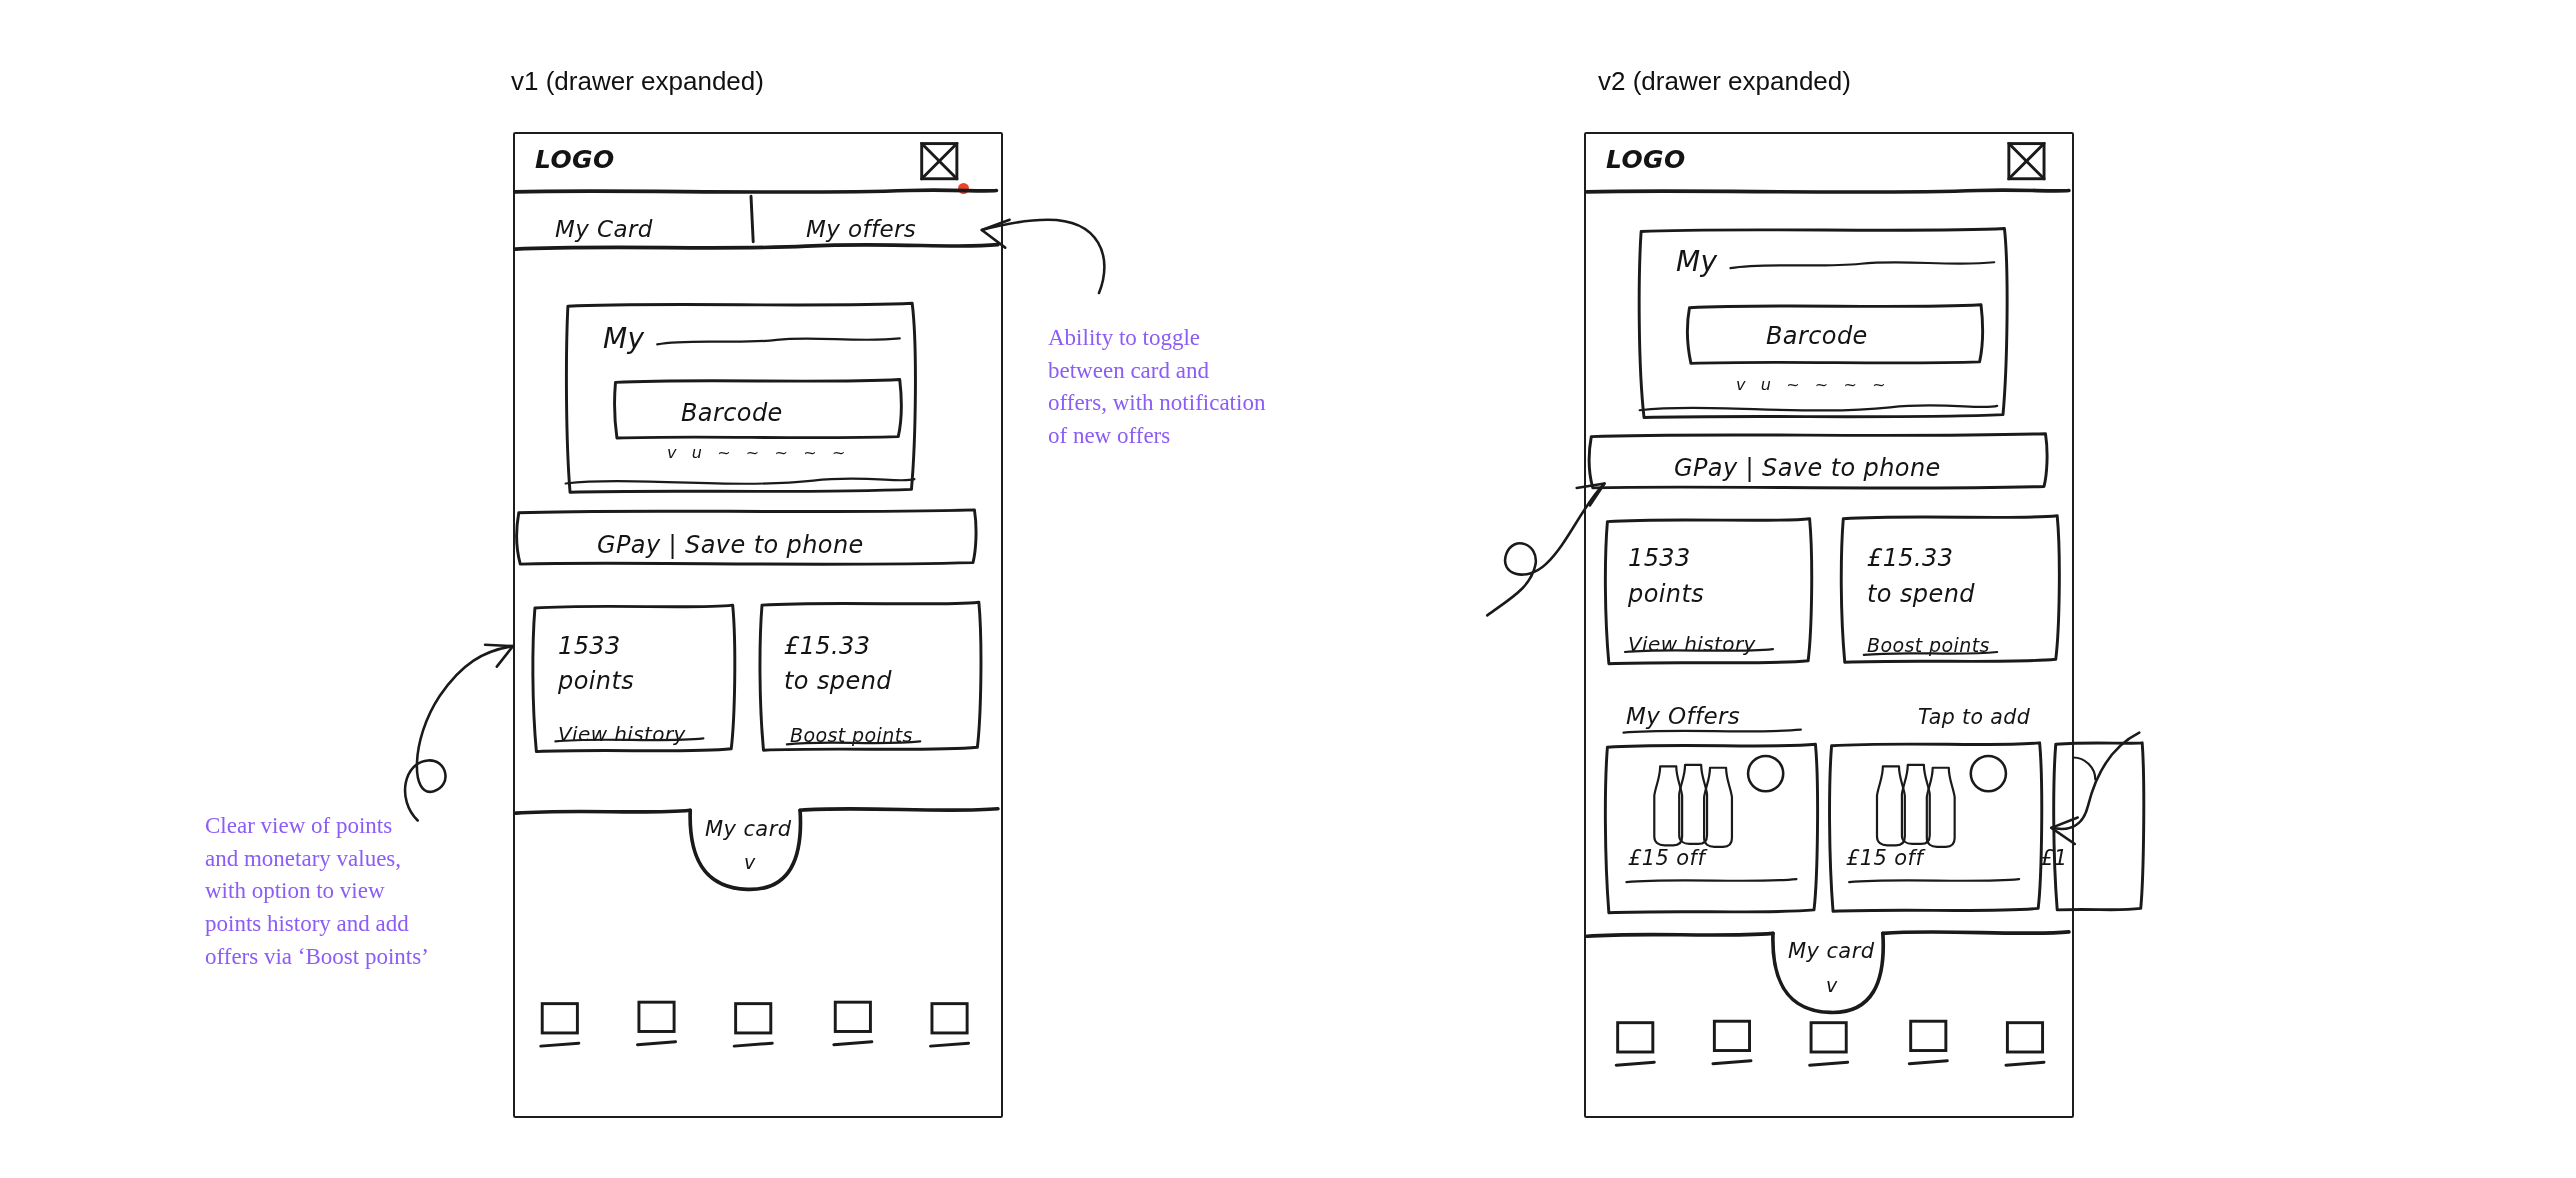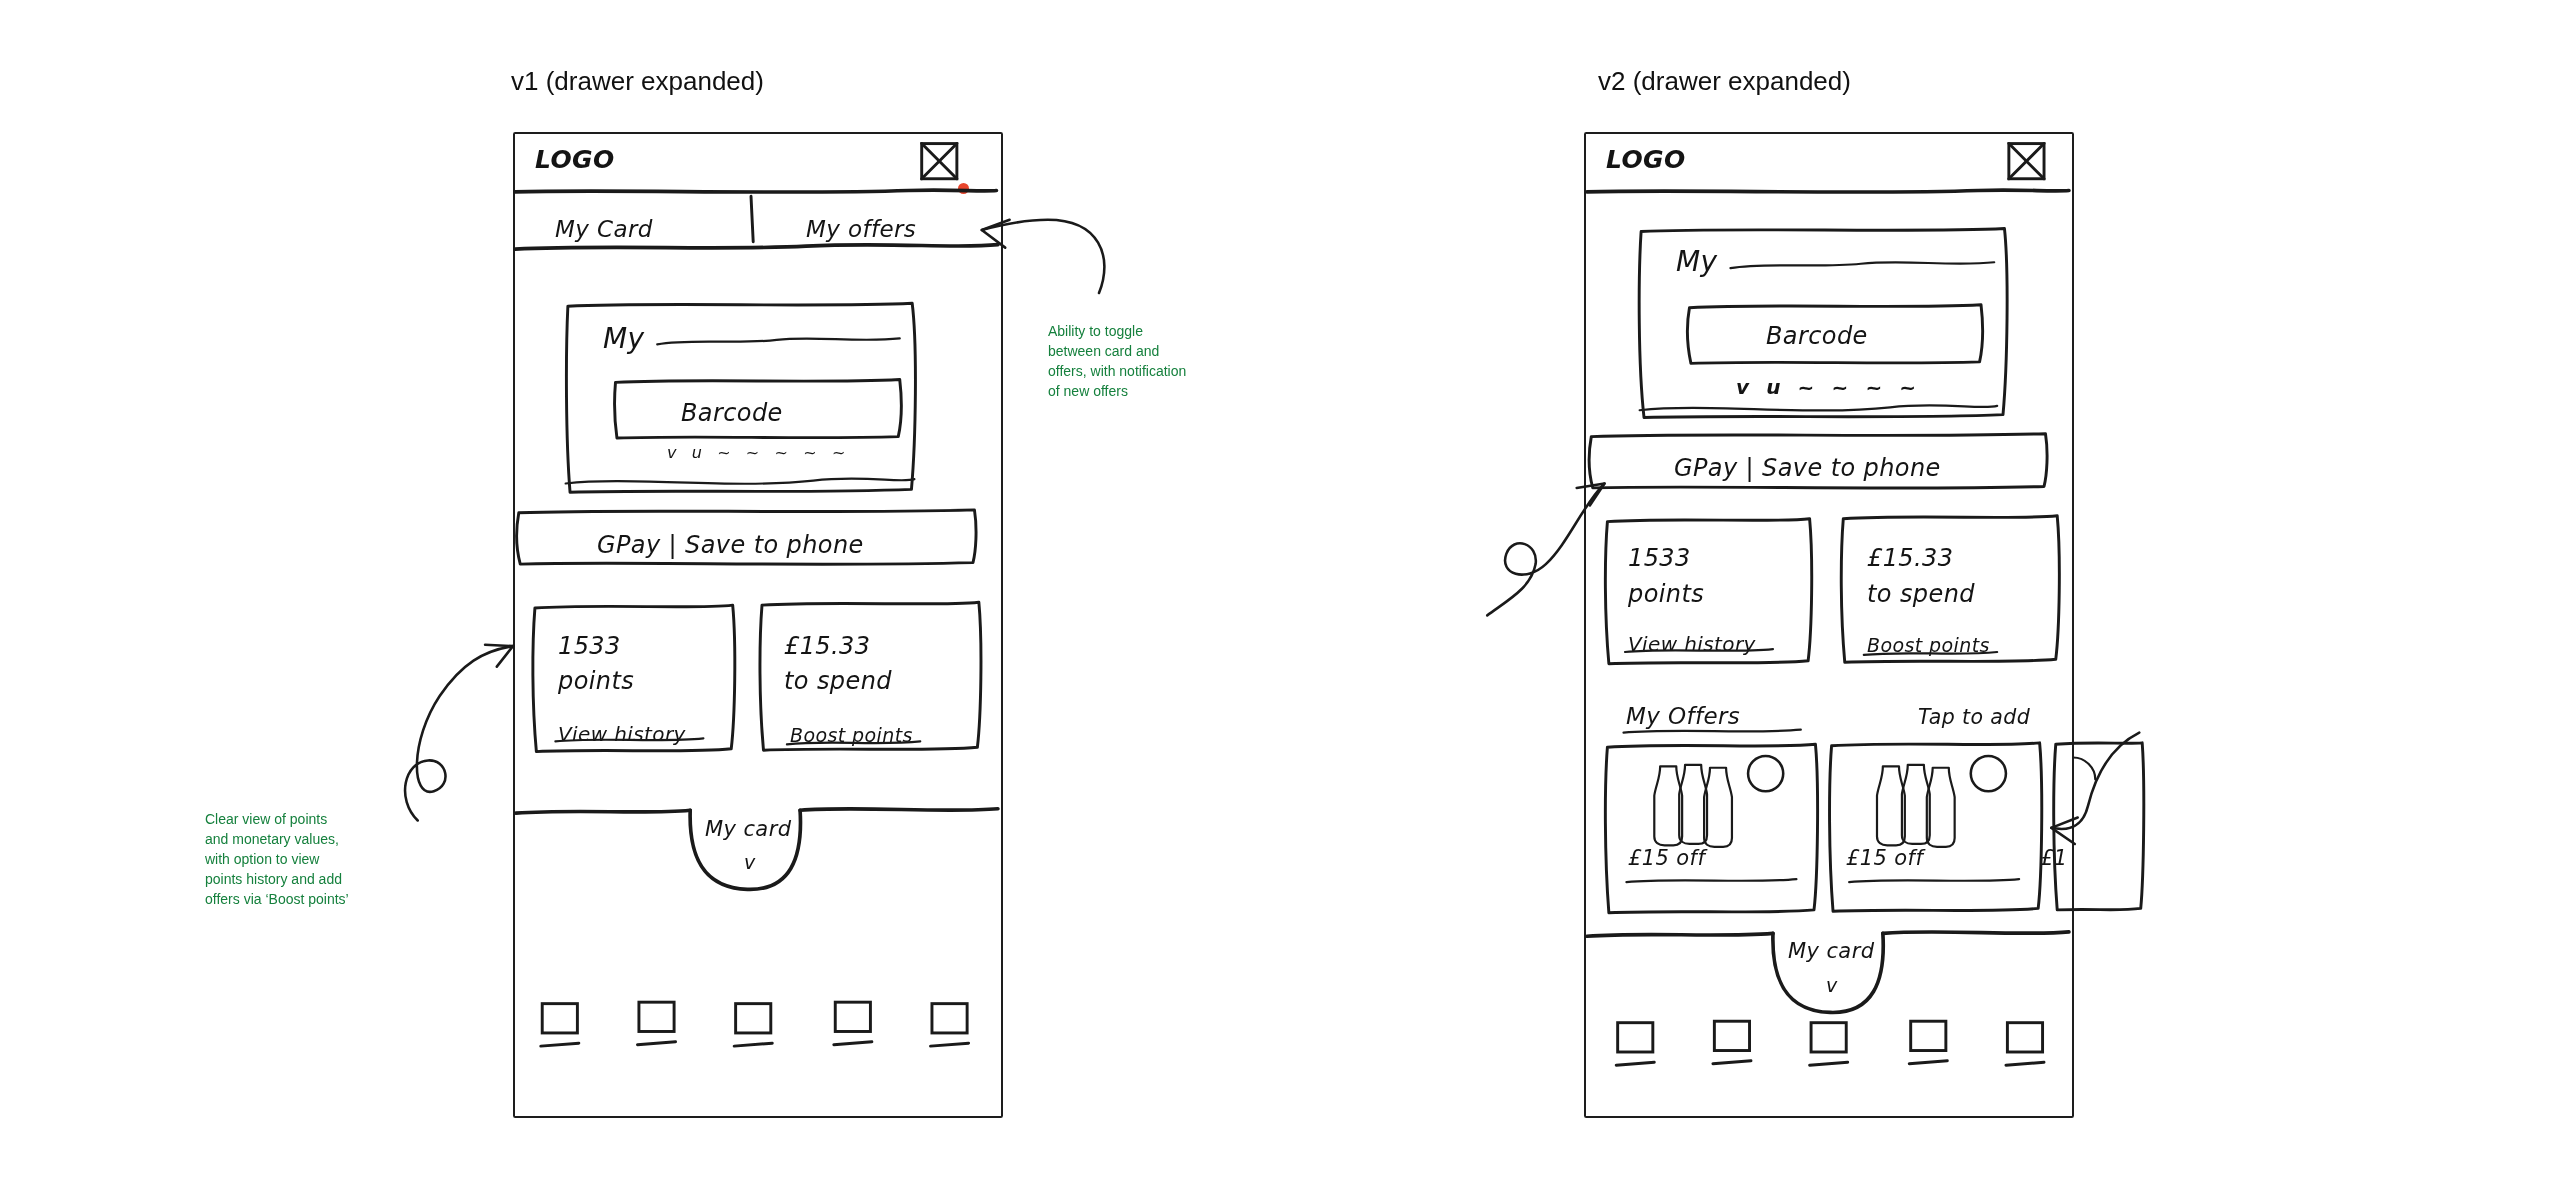--- a/index.html
+++ b/index.html
@@ -14,24 +14,24 @@
 
   
   .abs{position:absolute;}
   .hand{
     font-family:"DejaVu Sans", sans-serif;
     font-style:italic;
     color:#141414;
     letter-spacing:0.4px;
   }
   .note{
-    font-family:Liberation Sans, sans-serif;
-    font-size:14px;
+    font-family:Liberation Serif, serif;
+    font-size:23px;
     line-height:1.42;
-    color:#15803d;
+    color:#8b5cf6;
   }
 
   
   .sec-title{
     font-family:"Liberation Sans", sans-serif;
     font-size:26px;
     color:#111;
     white-space:nowrap;
   }
 
@@ -87,21 +87,21 @@
 
   <div class="hand hand-lbl" style="left:705px;top:817px;font-size:21px;">My card</div>
   <div class="hand hand-lbl" style="left:744px;top:851px;font-size:19px;">v</div>
 
   <div class="phone" style="left:1584px;top:132px;width:486px;height:982px;"></div>
 
   <div class="hand hand-lbl" style="left:1606px;top:145px;font-size:25px;font-weight:700;">LOGO</div>
 
   <div class="hand hand-lbl" style="left:1676px;top:245px;font-size:28px;">My</div>
   <div class="hand hand-lbl" style="left:1766px;top:322px;font-size:24px;">Barcode</div>
-  <div class="hand hand-lbl" style="left:1736px;top:375px;font-size:20px;letter-spacing:5.1px;font-weight:bold;">v u  ~ ~ ~ ~</div>
+  <div class="hand hand-lbl" style="left:1736px;top:375px;font-size:16px;letter-spacing:5.1px;">v u  ~ ~ ~ ~</div>
 
   <div class="hand hand-lbl" style="left:1674px;top:454px;font-size:24px;">GPay | Save to phone</div>
 
   <div class="hand hand-lbl" style="left:1628px;top:544px;font-size:24px;">1533</div>
   <div class="hand hand-lbl" style="left:1628px;top:580px;font-size:24px;">points</div>
   <div class="hand hand-lbl" style="left:1628px;top:632px;font-size:20px;">View history</div>
 
   <div class="hand hand-lbl" style="left:1867px;top:544px;font-size:24px;">£15.33</div>
   <div class="hand hand-lbl" style="left:1867px;top:580px;font-size:24px;">to spend</div>
   <div class="hand hand-lbl" style="left:1867px;top:634px;font-size:19px;">Boost points</div>

